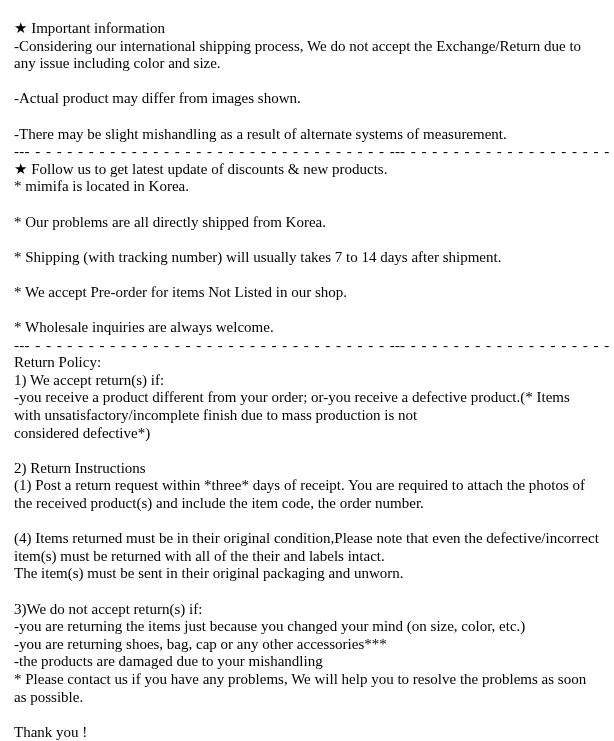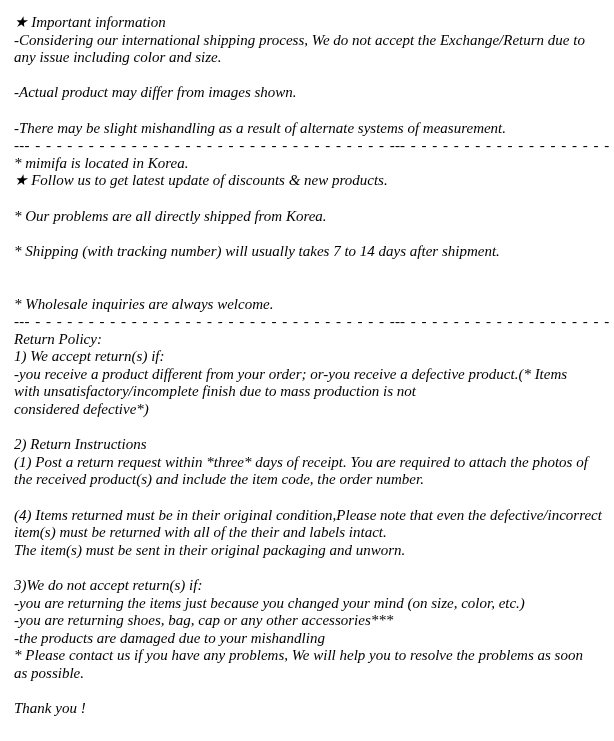--- a/index.html
+++ b/index.html
@@ -6,23 +6,22 @@
   body {
     width: 614px;
     height: 741px;
     background: #ffffff;
     color: #000000;
     font-family: "Liberation Serif", "DejaVu Serif", serif;
     font-size: 15px;
     overflow: hidden;
   }
   .doc {
-    padding: 14px 0 0 14px;
+    padding: 20px 0 0 14px;
     width: 600px;
-    font-style: italic;
   }
   .line {
     line-height: 17.6px;
     min-height: 17.6px;
     white-space: pre;
     overflow: hidden;
   }
   .line.divider {
     word-spacing: 1.6px;
     letter-spacing: 0.2px;
@@ -33,27 +32,28 @@
 
 <main class="doc">
     <div class="line text">★ Important information</div>
     <div class="line text">-Considering our international shipping process, We do not accept the Exchange/Return due to</div>
     <div class="line text">any issue including color and size.</div>
     <div class="line blank">&nbsp;</div>
     <div class="line text">-Actual product may differ from images shown.</div>
     <div class="line blank">&nbsp;</div>
     <div class="line text">-There may be slight mishandling as a result of alternate systems of measurement.</div>
     <div class="line divider">--- - - - - - - - - - - - - - - - - - - - - - - - - - - - - - - - - - --- - - - - - - - - - - - - - - - - - - - - - - - - - - - - -</div>
+    <div class="line text">★ Follow us to get latest update of discounts &amp; new products.</div>
     <div class="line text">* mimifa is located in Korea.</div>
-    <div class="line text">★ Follow us to get latest update of discounts &amp; new products.</div>
     <div class="line blank">&nbsp;</div>
     <div class="line text">* Our problems are all directly shipped from Korea.</div>
     <div class="line blank">&nbsp;</div>
     <div class="line text">* Shipping (with tracking number) will usually takes 7 to 14 days after shipment.</div>
     <div class="line blank">&nbsp;</div>
+    <div class="line text">* We accept Pre-order for items Not Listed in our shop.</div>
     <div class="line blank">&nbsp;</div>
     <div class="line text">* Wholesale inquiries are always welcome.</div>
     <div class="line divider">--- - - - - - - - - - - - - - - - - - - - - - - - - - - - - - - - - - --- - - - - - - - - - - - - - - - - - - - - - - - - - - - - -</div>
     <div class="line text">Return Policy:</div>
     <div class="line text">1) We accept return(s) if:</div>
     <div class="line text">-you receive a product different from your order; or-you receive a defective product.(* Items</div>
     <div class="line text">with unsatisfactory/incomplete finish due to mass production is not</div>
     <div class="line text">considered defective*)</div>
     <div class="line blank">&nbsp;</div>
     <div class="line text">2) Return Instructions</div>

